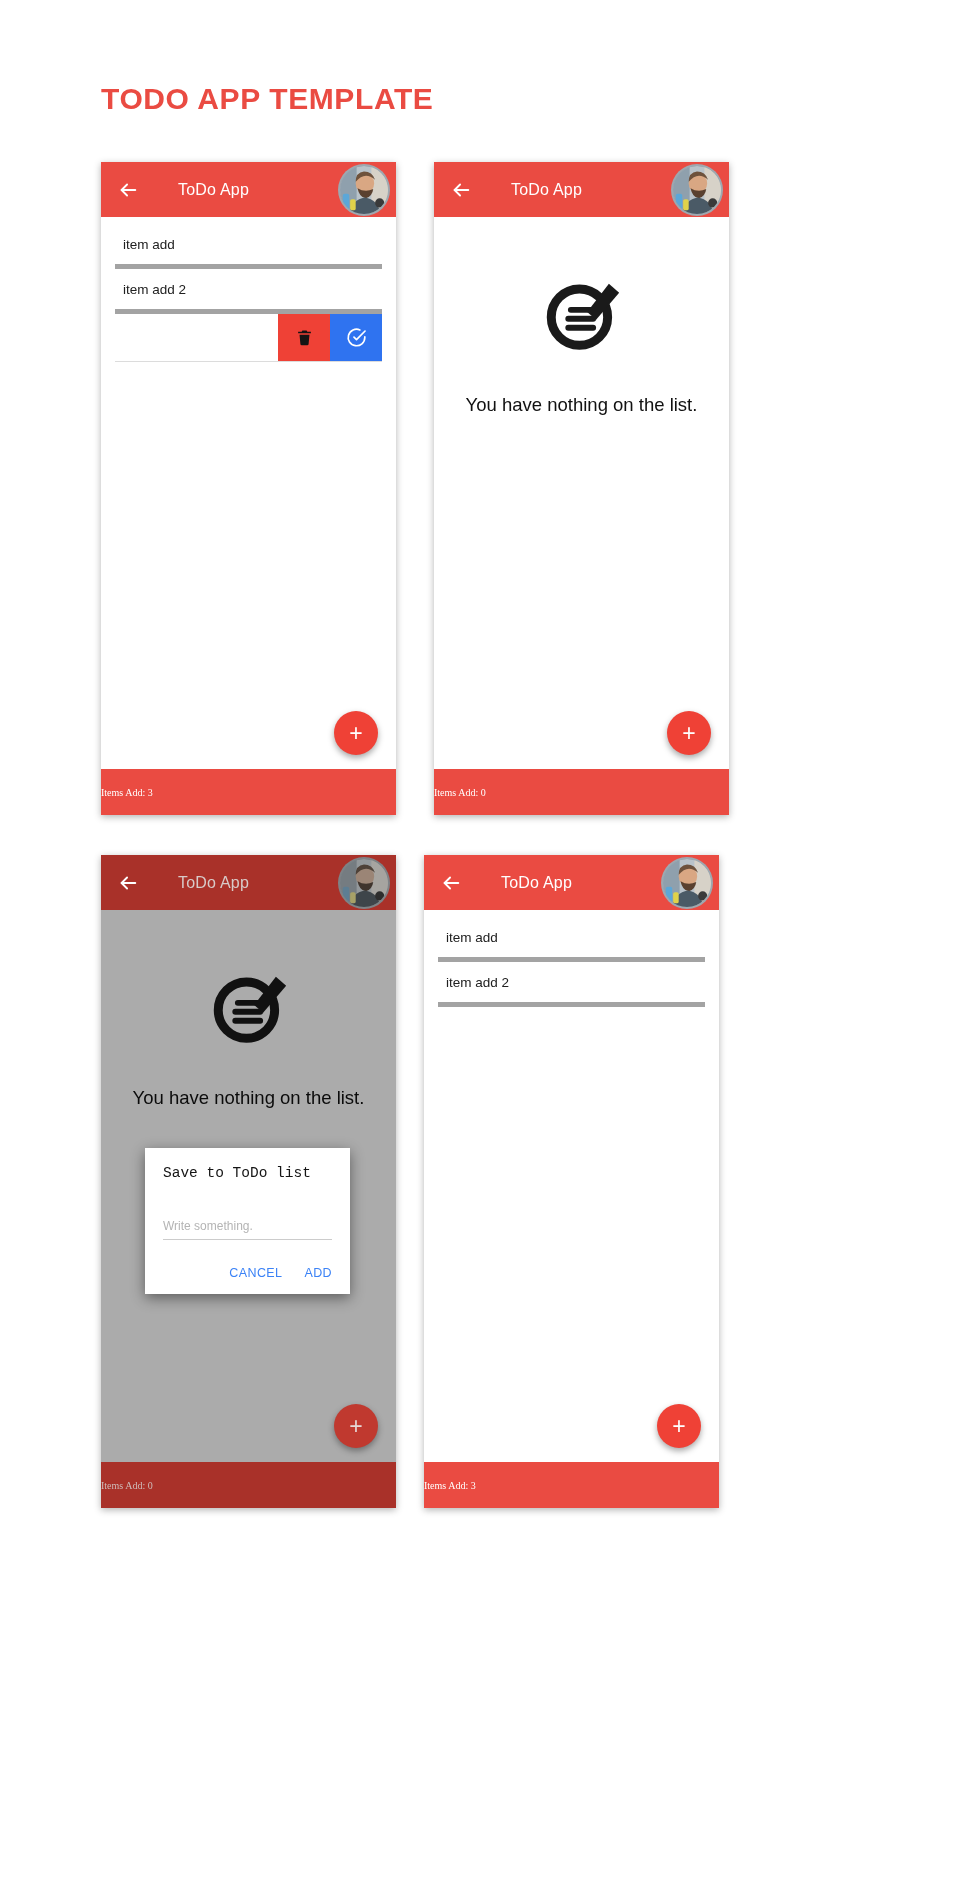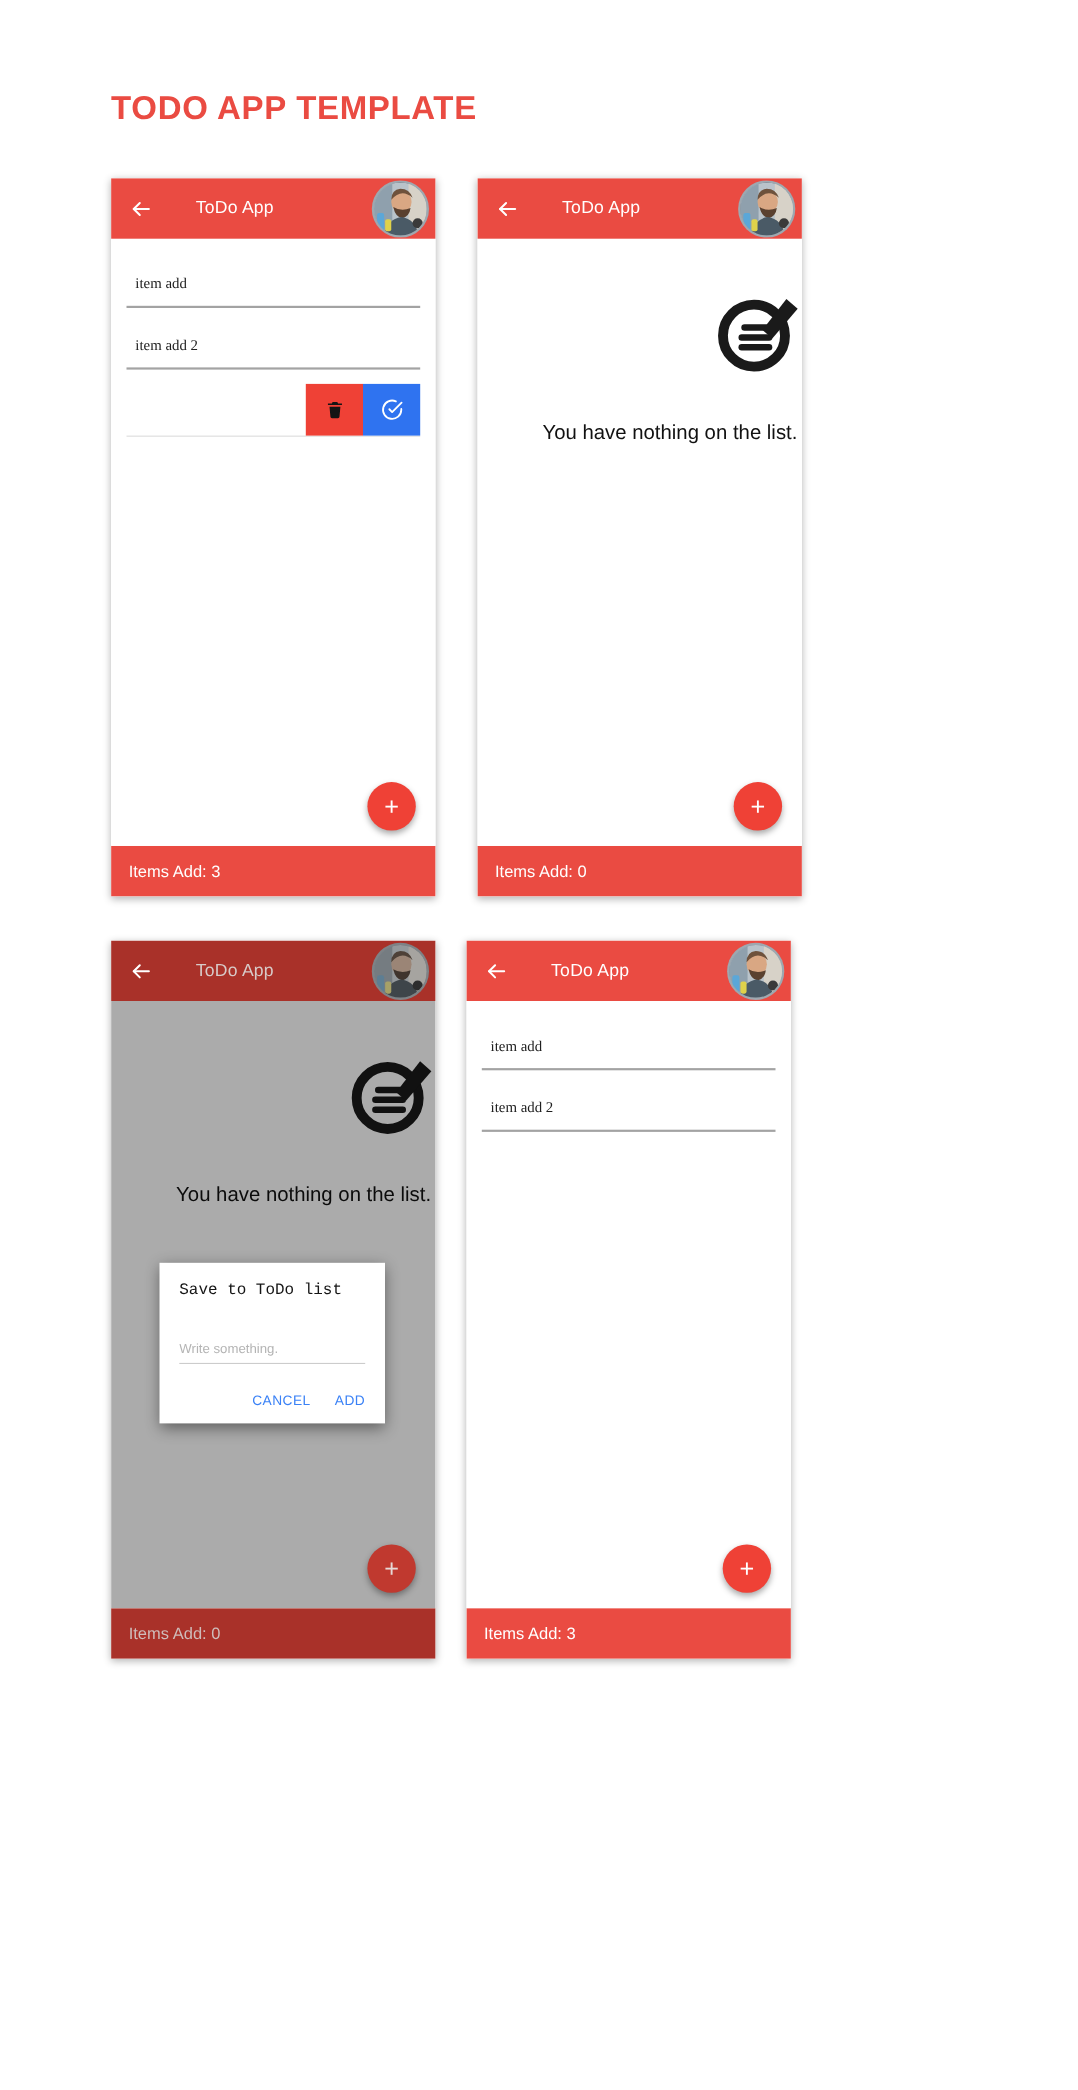--- a/index.html
+++ b/index.html
@@ -90,26 +90,26 @@
     position: relative;
     flex: 1 1 auto;
     background: #ffffff;
     overflow: hidden;
   }
 
   
   .todo-list { padding: 14px 0 0 0; }
   .todo-item {
     position: relative;
-    margin: 13px 14px;
+    margin: 0 14px;
     padding: 13px 8px 12px 8px;
     font-size: 13.5px;
     color: #202020;
-    border-bottom: 2px solid #a3a3a3;
-    font-family: Liberation Serif, serif;
+    border-bottom: 5px solid #a3a3a3;
+    font-family: Liberation Sans, sans-serif;
   }
   .todo-item:first-child { padding-top: 6px; }
 
   
   .swipe-row {
     position: relative;
     margin: 0 14px;
     height: 48px;
     border-bottom: 1px solid #dcdcdc;
     display: flex;
@@ -124,24 +124,24 @@
     flex: 0 0 auto;
   }
   .swipe-btn.delete { background: #ef4136; }
   .swipe-btn.done   { background: #2f73f0; }
   .swipe-btn svg { display:block; }
 
   
   .empty-state {
     position: absolute;
     left: 0; right: 0;
-    top: 42px;
+    top: 54px;
     display: flex;
     flex-direction: column;
-    align-items: flex-end;
+    align-items: center;
   }
   .empty-icon { width: 82px; height: 82px; }
   .empty-icon svg { display:block; width:100%; height:100%; }
   .empty-text {
     margin-top: 40px;
     width: 240px;
     text-align: center;
     font-size: 18.5px;
     line-height: 1.35;
     color: #111111;
@@ -168,24 +168,23 @@
   }
   .fab.dim { background: #c0392f; color:#e6d8d6; }
 
   
   .bottombar {
     flex: 0 0 auto;
     height: 46px;
     background: #ea4b42;
     display: flex;
     align-items: center;
-    padding-left: 16px;
     color: #ffffff;
-    font-size: 15px;
-    font-family: Liberation Sans, sans-serif;
+    font-size: 10px;
+    font-family: Liberation Serif, serif;
   }
   .bottombar.dim { background: #a93129; color: #cfbcba; }
 
   
   .scrim {
     position: absolute;
     left: 0; top: 0; right: 0; bottom: 0;
     background: rgba(0,0,0,0.33);
     z-index: 6;
   }

